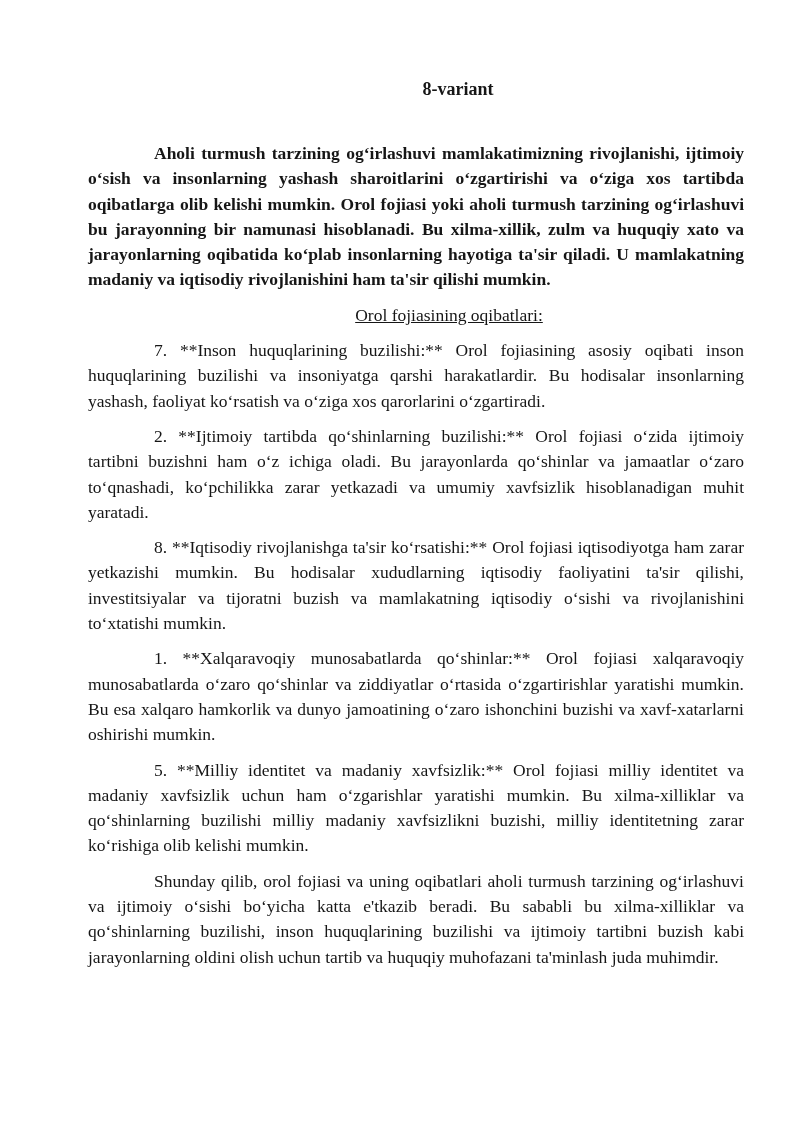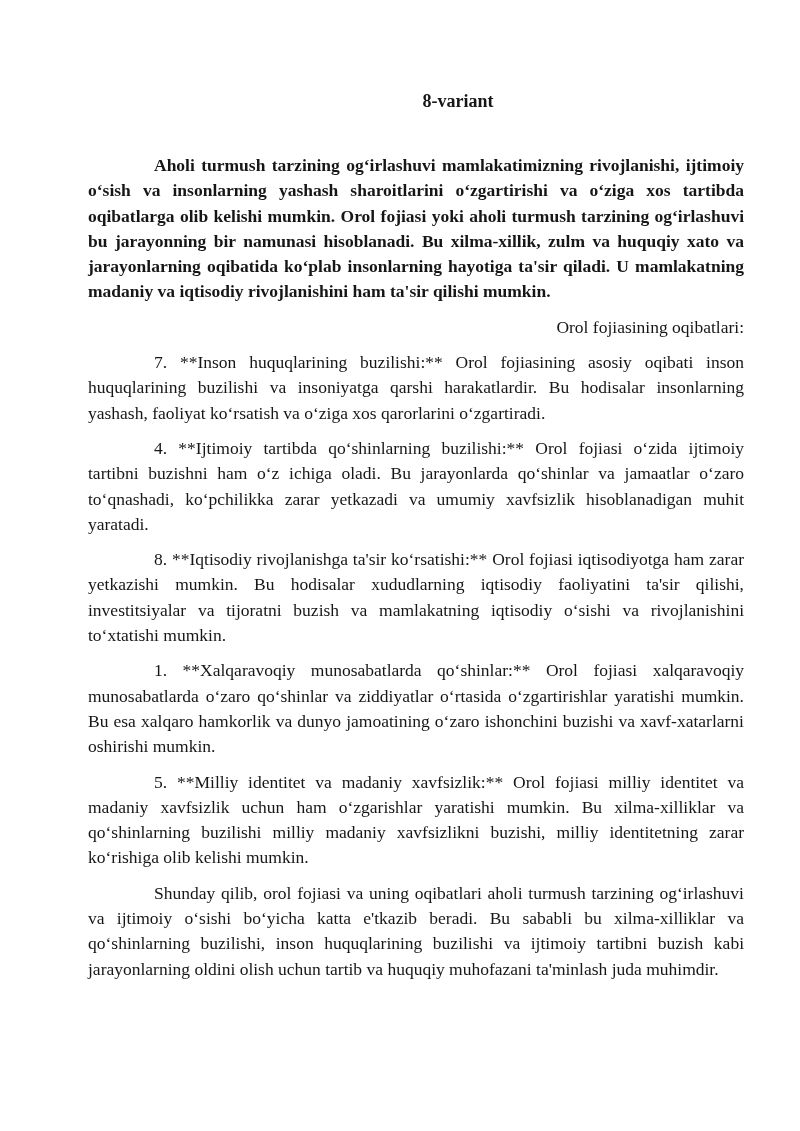--- a/index.html
+++ b/index.html
@@ -20,21 +20,21 @@
     height: 1131px;
     padding: 76px 56px 40px 88px;
     background: #ffffff;
   }
   .doc-title {
     font-size: 18px;
     font-weight: bold;
     text-align: center;
     line-height: 26px;
     transform: translateX(42px);
-    margin: 12px;
+    margin: 0;
   }
   .doc-heading {
     margin: 0 0 0 172px;
     font-size: 18px;
     font-weight: bold;
     line-height: 26px;
     white-space: nowrap;
   }
   .doc-heading .hnum {
     display: inline-block;
@@ -45,38 +45,39 @@
     line-height: 25.3px;
     text-align: justify;
     text-indent: 66px;
     margin: 10px 0 10px 0;
   }
   .para.first {
     margin-top: 39px;
     font-weight: bold;
   }
   .para.label {
-    text-align: right;
+    text-align: center;
+    text-decoration: underline;
   }
 </style>
 </head>
 <body>
 
 <div class="page">
 
   <div class="doc-title">8-variant</div>
 
 
   <p class="para first">Aholi turmush tarzining og‘irlashuvi mamlakatimizning rivojlanishi, ijtimoiy o‘sish va insonlarning yashash sharoitlarini o‘zgartirishi va o‘ziga xos tartibda oqibatlarga olib kelishi mumkin. Orol fojiasi yoki aholi turmush tarzining og‘irlashuvi bu jarayonning bir namunasi hisoblanadi. Bu xilma-xillik, zulm va huquqiy xato va jarayonlarning oqibatida ko‘plab insonlarning hayotiga ta'sir qiladi. U mamlakatning madaniy va iqtisodiy rivojlanishini ham ta'sir qilishi mumkin.</p>
 
   <p class="para label">Orol fojiasining oqibatlari:</p>
 
   <p class="para">7. **Inson huquqlarining buzilishi:** Orol fojiasining asosiy oqibati inson huquqlarining buzilishi va insoniyatga qarshi harakatlardir. Bu hodisalar insonlarning yashash, faoliyat ko‘rsatish va o‘ziga xos qarorlarini o‘zgartiradi.</p>
 
-  <p class="para">4. **Ijtimoiy tartibda qo‘shinlarning buzilishi:** Orol fojiasi o‘zida ijtimoiy tartibni buzishni ham o‘z ichiga oladi. Bu jarayonlarda qo‘shinlar va jamaatlar o‘zaro to‘qnashadi, ko‘pchilikka zarar yetkazadi va umumiy xavfsizlik hisoblanadigan muhit yaratadi.</p>
+  <p class="para">2. **Ijtimoiy tartibda qo‘shinlarning buzilishi:** Orol fojiasi o‘zida ijtimoiy tartibni buzishni ham o‘z ichiga oladi. Bu jarayonlarda qo‘shinlar va jamaatlar o‘zaro to‘qnashadi, ko‘pchilikka zarar yetkazadi va umumiy xavfsizlik hisoblanadigan muhit yaratadi.</p>
 
   <p class="para">8. **Iqtisodiy rivojlanishga ta'sir ko‘rsatishi:** Orol fojiasi iqtisodiyotga ham zarar yetkazishi mumkin. Bu hodisalar xududlarning iqtisodiy faoliyatini ta'sir qilishi, investitsiyalar va tijoratni buzish va mamlakatning iqtisodiy o‘sishi va rivojlanishini to‘xtatishi mumkin.</p>
 
   <p class="para">1. **Xalqaravoqiy munosabatlarda qo‘shinlar:** Orol fojiasi xalqaravoqiy munosabatlarda o‘zaro qo‘shinlar va ziddiyatlar o‘rtasida o‘zgartirishlar yaratishi mumkin. Bu esa xalqaro hamkorlik va dunyo jamoatining o‘zaro ishonchini buzishi va xavf-xatarlarni oshirishi mumkin.</p>
 
   <p class="para">5. **Milliy identitet va madaniy xavfsizlik:** Orol fojiasi milliy identitet va madaniy xavfsizlik uchun ham o‘zgarishlar yaratishi mumkin. Bu xilma-xilliklar va qo‘shinlarning buzilishi milliy madaniy xavfsizlikni buzishi, milliy identitetning zarar ko‘rishiga olib kelishi mumkin.</p>
 
   <p class="para">Shunday qilib, orol fojiasi va uning oqibatlari aholi turmush tarzining og‘irlashuvi va ijtimoiy o‘sishi bo‘yicha katta e'tkazib beradi. Bu sababli bu xilma-xilliklar va qo‘shinlarning buzilishi, inson huquqlarining buzilishi va ijtimoiy tartibni buzish kabi jarayonlarning oldini olish uchun tartib va huquqiy muhofazani ta'minlash juda muhimdir.</p>
 
 </div>

